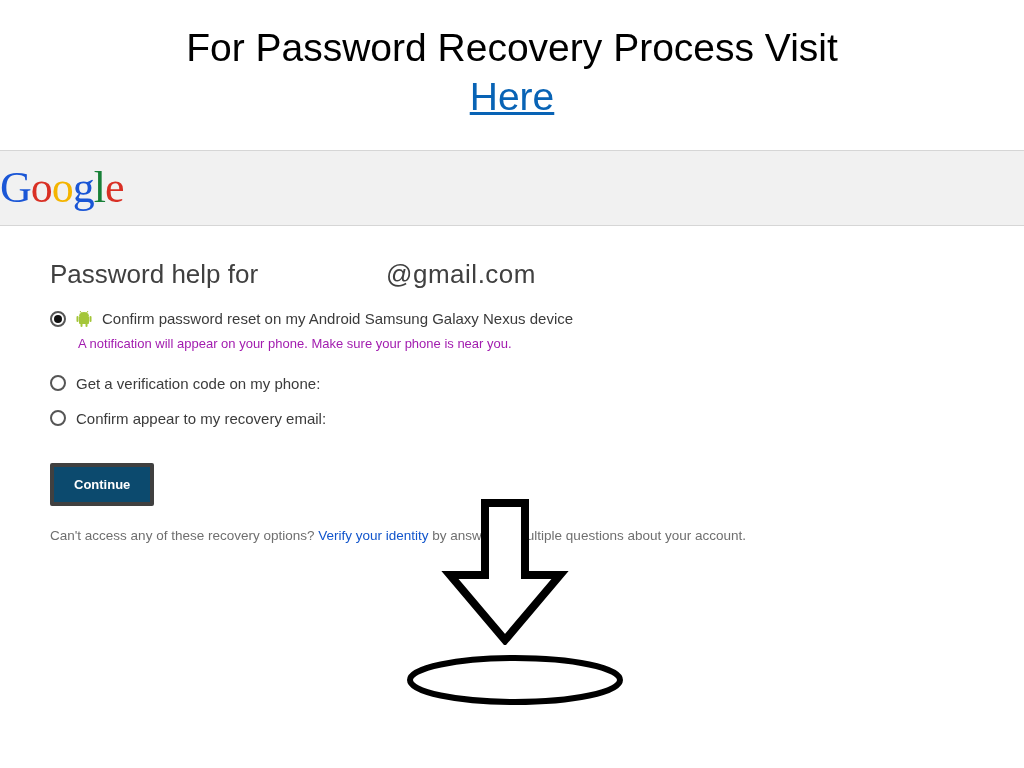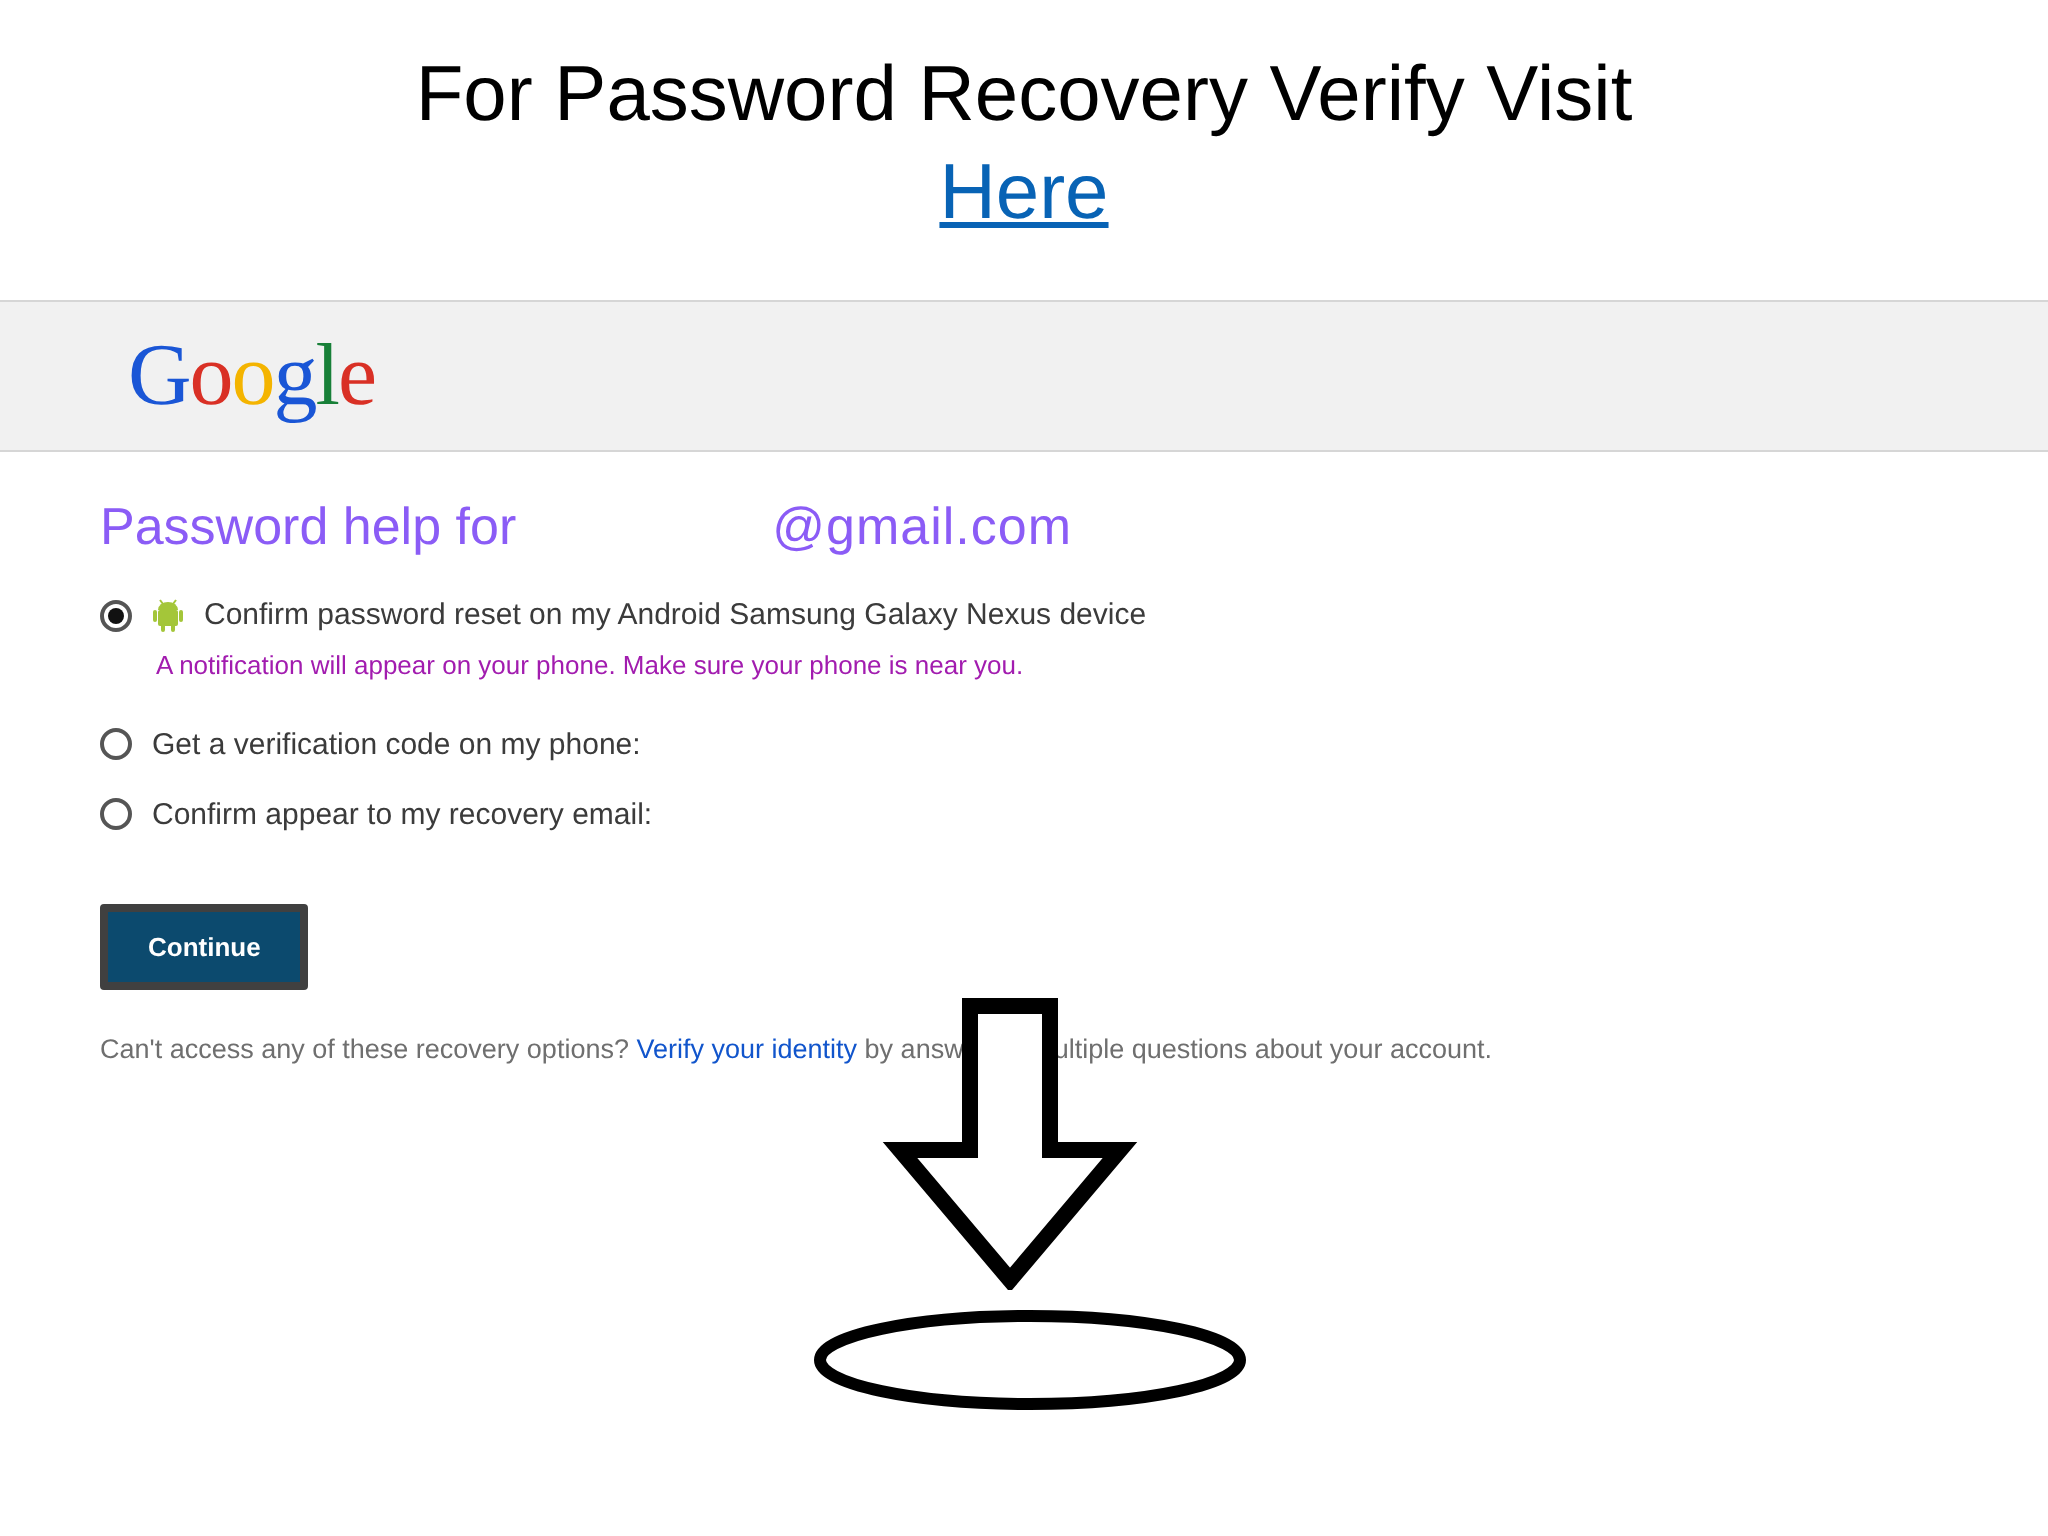--- a/index.html
+++ b/index.html
@@ -22,21 +22,20 @@
     color: #0863B5;
     text-decoration: underline;
     cursor: pointer;
   }
   .gray-bar {
     margin-top: 28px;
     border-top: 1px solid #d6d6d6;
     border-bottom: 1px solid #d6d6d6;
     background: #f1f1f1;
     height: 76px;
-    padding-left: 64px;
     display: flex;
     align-items: center;
   }
   .google-logo {
     font-size: 44px;
     font-weight: 400;
     font-family: "Times New Roman", Georgia, serif;
     letter-spacing: -1px;
     line-height: 1;
   }
@@ -47,24 +46,25 @@
   .google-logo .g5 { color: #188038; }
   .google-logo .g6 { color: #d93025; }
 
   .content {
     padding: 22px 50px 0 50px;
     color: #222;
   }
   .help-heading {
     font-size: 26px;
     font-weight: 400;
-    color: #8b5cf6;
+    color: #404040;
     display: flex;
     align-items: baseline;
     gap: 14px;
+    margin-top: 11px;
   }
   .help-heading .email {
     letter-spacing: 0.5px;
   }
   .help-heading .gap { display:inline-block; width: 100px; }
   .instruction {
     margin-top: 14px;
     font-size: 15px;
     color: #6b6b6b;
   }
@@ -136,21 +136,21 @@
   .oval-anno svg { display:block; }
   .rel-wrap { position:relative; }
   .bold-span { font-weight:400; }
 </style>
 </head>
 <body>
 
 <div class="rel-wrap">
 
   <div class="slide-title">
-    <span>For Password Recovery Verify Visit</span><br>
+    <span>For Password Recovery Process Visit</span><br>
     <span class="here-link">Here</span>
   </div>
 
   <div class="gray-bar">
     <div class="google-logo">
       <span class="g1">G</span><span class="g2">o</span><span class="g3">o</span><span class="g4">g</span><span class="g5">l</span><span class="g6">e</span>
     </div>
   </div>
 
   <div class="content">

